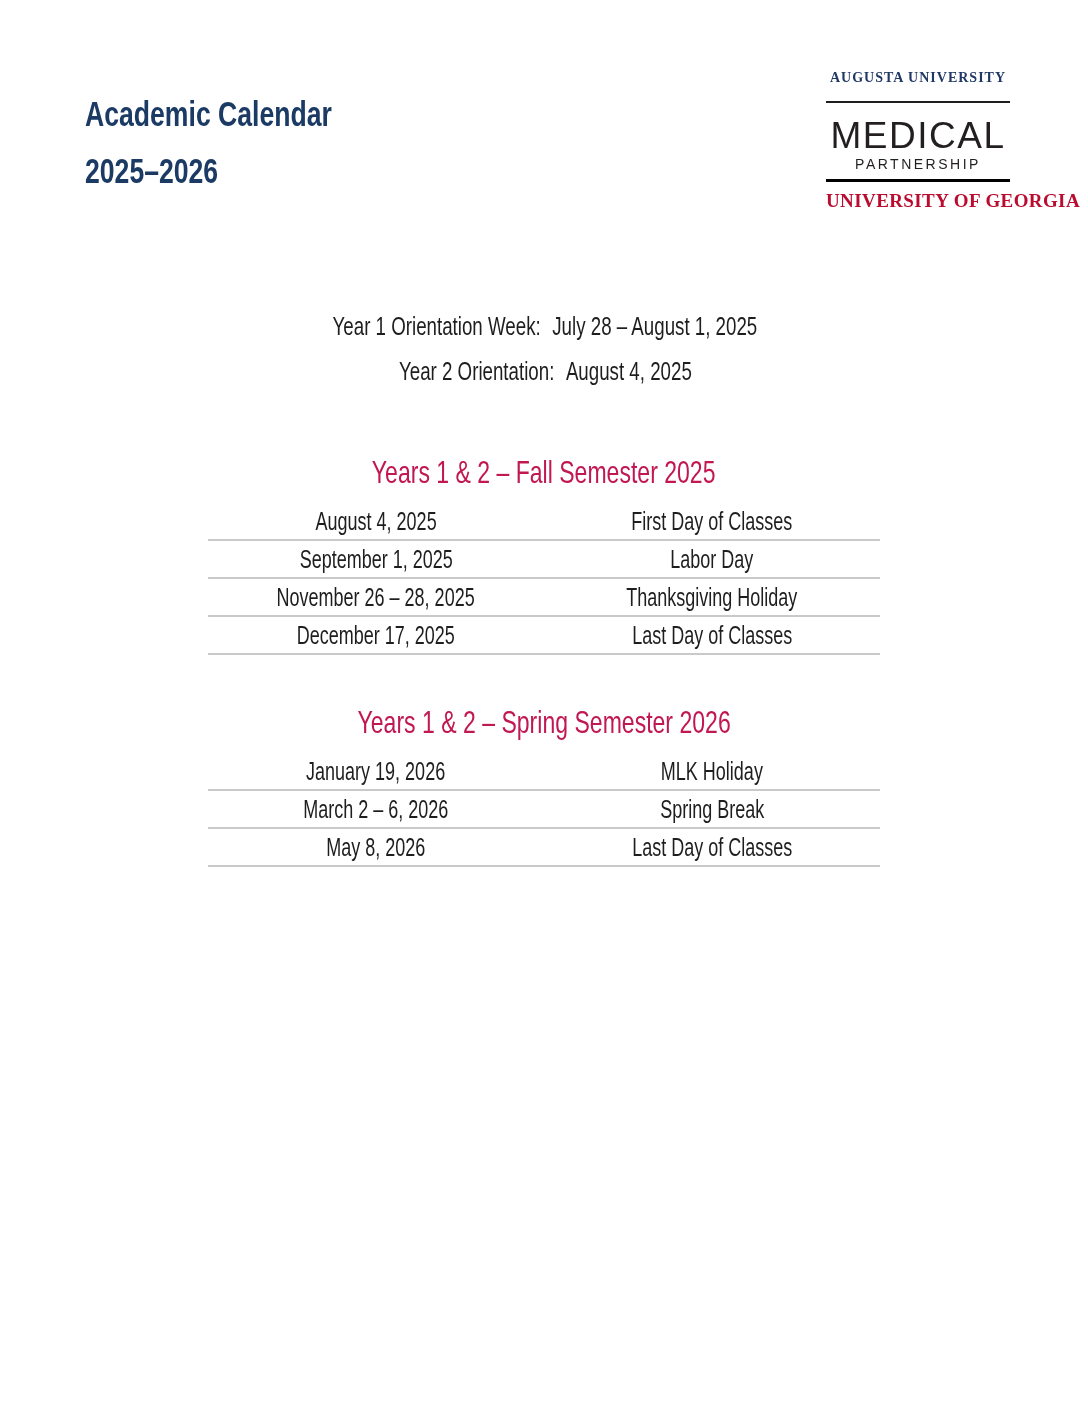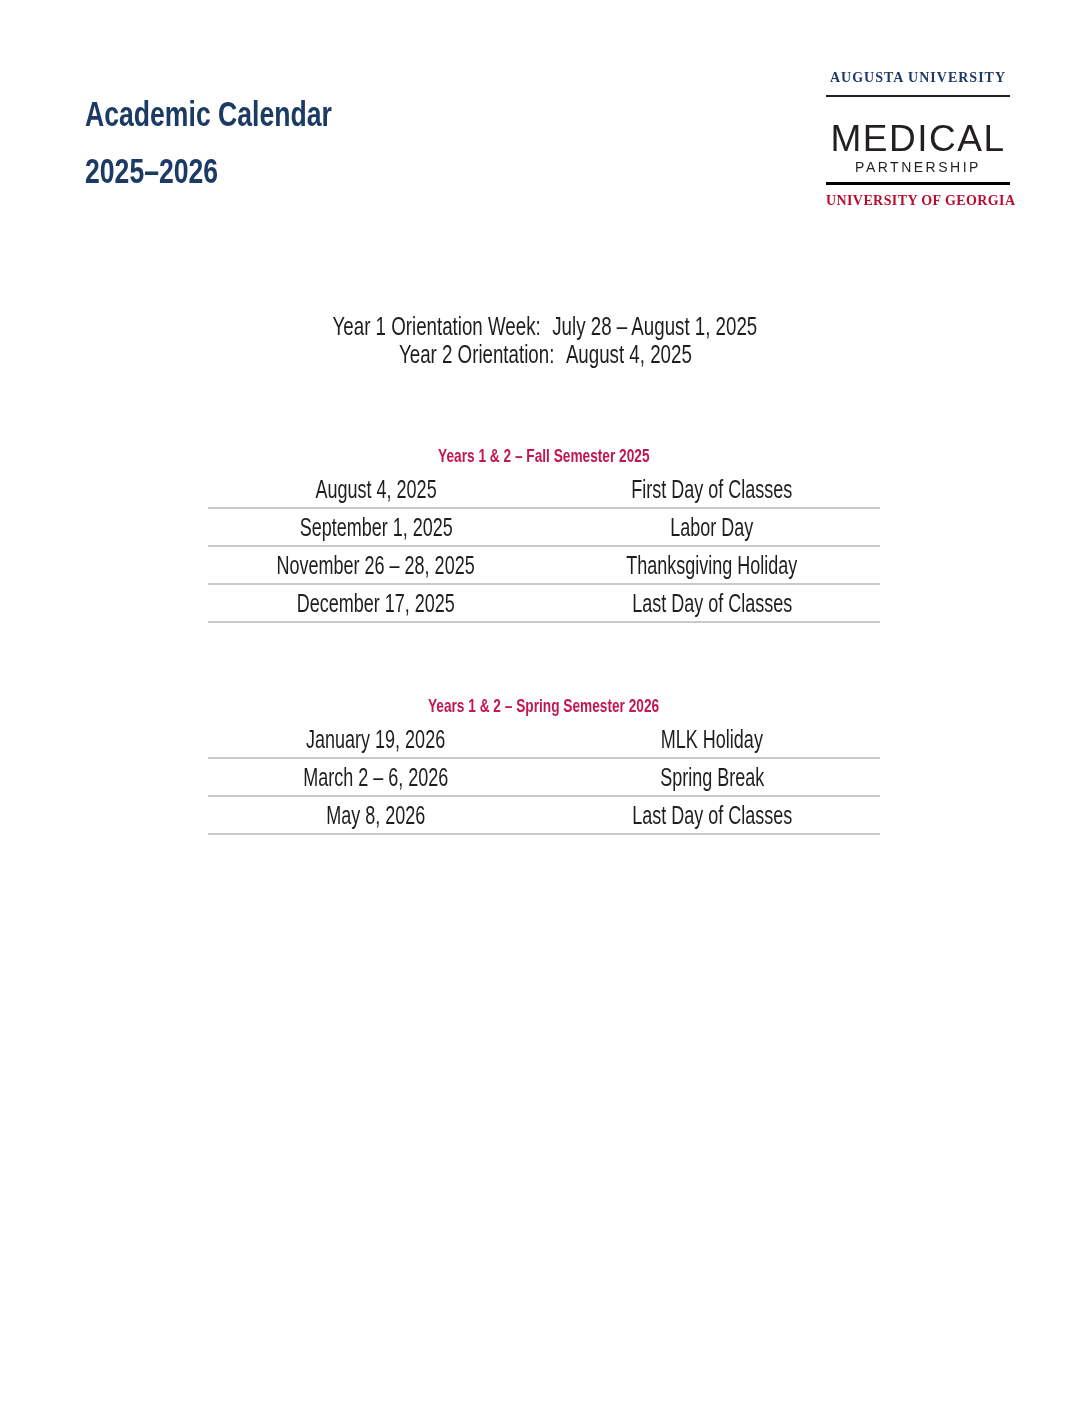--- a/index.html
+++ b/index.html
@@ -37,65 +37,65 @@
     width: 184px;
     text-align: center;
     color: var(--logo_black, #231f20);
   }
   .logo-org {
     font-family: "Liberation Serif", serif;
     font-weight: bold;
     font-size: 14px;
     letter-spacing: 1px;
     color: var(--logo_navy, #1f3864);
-    padding-bottom: 9px;
+    padding-bottom: 15px;
     white-space: nowrap;
   }
   .logo-rule-top { border-top: 2px solid #1e1e1e; }
   .logo-medical {
     font-size: 37px;
     line-height: 1.0;
     letter-spacing: 1.5px;
-    margin-top: 23px;
+    margin-top: 14px;
     white-space: nowrap;
   }
   .logo-partnership {
     font-size: 14px;
     letter-spacing: 2.5px;
     margin-top: 2px;
     white-space: nowrap;
   }
   .logo-rule-bottom { border-top: 3px solid #000000; margin-top: 7px; }
   .logo-uga {
     font-family: "Liberation Serif", serif;
     font-weight: bold;
-    font-size: 14px;
+    font-size: 19px;
     letter-spacing: 0.4px;
     margin-top: 8px;
     color: var(--uga_red, #ba0c2f);
     white-space: nowrap;
   }
 
   
   .orientation { position: absolute; top: 312px; left: 1px; width: 100%; }
   .orient-line { text-align: center; font-size: 26px; line-height: 28px; }
-  .orient-line + .orient-line { }
+  .orient-line + .orient-line { margin-top: 17px; }
   .o-value { margin-left: 16px; }
 
   
   .semester { position: absolute; left: 208px; width: 672px; }
   .semester.fall { top: 441px; }
   .semester.spring { top: 691px; }
   .semester-heading {
-    margin: 0;
+    margin: 16px;
     height: 30px;
     line-height: 30px;
     text-align: center;
-    font-size: 19px;
-    font-weight: bold;
+    font-size: 32px;
+    font-weight: normal;
     color: var(--heading_crimson, #c11753);
   }
   table.schedule {
     width: 100%;
     border-collapse: collapse;
     table-layout: fixed;
     font-size: 25px;
   }
   table.schedule td {
     width: 50%;

